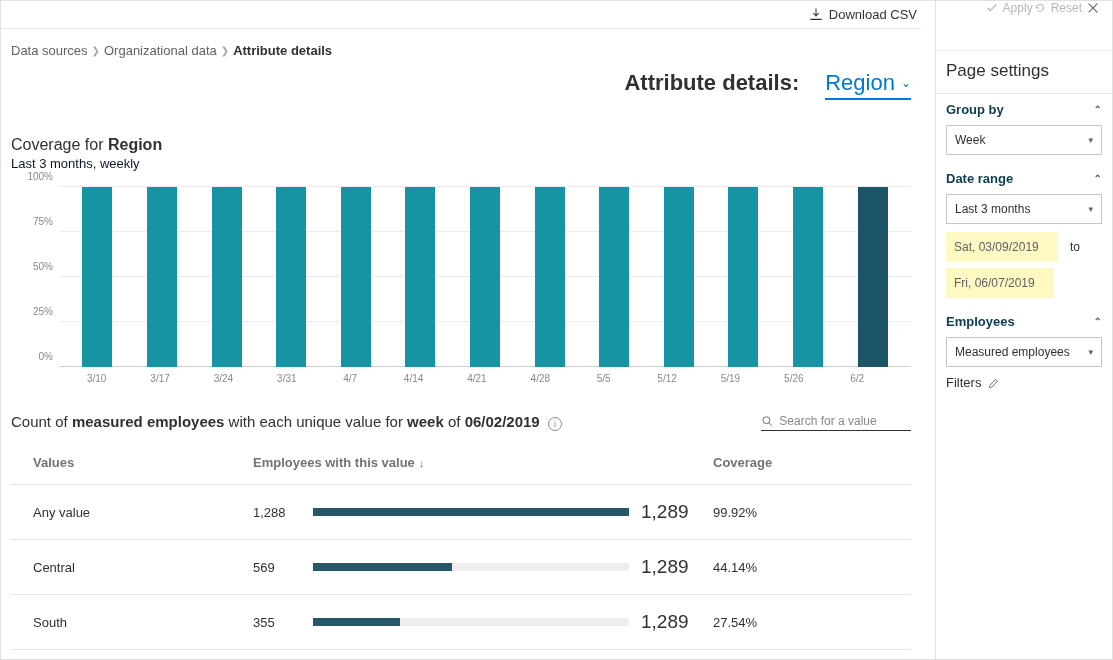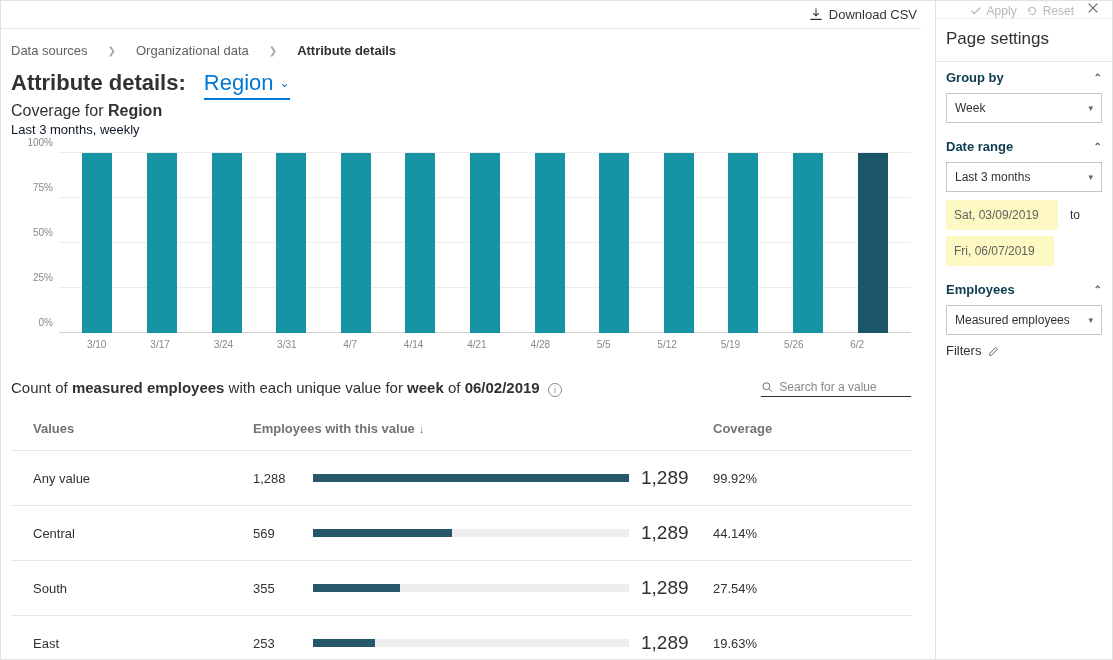--- a/index.html
+++ b/index.html
@@ -7,26 +7,26 @@
 
   .main { position: absolute; left: 0; top: 0; width: 920px; height: 660px; overflow-y: auto; }
   .main::-webkit-scrollbar { width: 16px; }
   .main::-webkit-scrollbar-track { background: #f3f3f3; }
   .main::-webkit-scrollbar-thumb { background: #c8c8c8; }
   .main-inner { padding: 6px 10px 40px 10px; }
 
   .toolbar { display: flex; justify-content: flex-end; align-items: center; height: 28px; padding-right: 4px; border-bottom: 1px solid #e8e8e8; font-size: 13px; }
   .toolbar-btn { display: inline-flex; align-items: center; gap: 6px; color: #333; cursor: pointer; }
 
-  .breadcrumb { display: flex; align-items: center; gap: 20px; font-size: 13px; color: #616161; margin: 8px 0 12px 0; }
+  .breadcrumb { display: flex; align-items: center; gap: 4px; font-size: 13px; color: #616161; margin: 8px 0 12px 0; }
   .crumb { cursor: pointer; }
   .crumb.current { color: #323130; font-weight: 600; }
   .chev { color: #a6a6a6; font-size: 10px; }
 
-  .page-title-row { display: flex; align-items: baseline; gap: 18px; margin-bottom: 2px; }
+  .page-title-row { display: flex; align-items: baseline; gap: 26px; margin-bottom: 36px; justify-content: flex-end; }
   .page-title { font-size: 22px; font-weight: 600; color: #323130; }
   .title-dropdown { font-size: 22px; font-weight: 400; color: #0078d4; border-bottom: 2px solid #0078d4; padding-bottom: 2px; cursor: pointer; display: inline-flex; align-items: center; gap: 6px; }
   .title-dropdown .dd-chev { font-size: 12px; color: #0078d4; }
 
   .section-head { font-size: 16px; color: #323130; margin-bottom: 2px; }
   .section-head b { font-weight: 600; }
   .section-sub { font-size: 13px; color: #0f172a; margin-bottom: 16px; }
 
   
   .chart-area { position: relative; height: 200px; margin: 0 0 26px 0; }
@@ -61,21 +61,21 @@
   .sort-arrow { font-size: 11px; margin-left: 4px; }
 
   .emp-cell { display: flex; align-items: center; gap: 12px; }
   .emp-count { width: 48px; text-align: left; }
   .emp-bar-track { flex: 1; height: 8px; background: #eeeeee; position: relative; }
   .emp-bar-fill { position: absolute; left: 0; top: 0; bottom: 0; background: #27576a; }
   .emp-max { width: 48px; text-align: left; color: #323130; font-size: 19px; }
 
   
   .panel { position: absolute; right: 0; top: 0; width: 177px; height: 660px; border-left: 1px solid #e1e1e1; background: #fff; display: flex; flex-direction: column; }
-  .panel-top { display: flex; align-items: flex-end; justify-content: flex-end; height: 18px; padding: 0 8px; gap: 8px; border-bottom: 1px solid #f0f0f0; }
+  .panel-top { display: flex; align-items: flex-start; justify-content: flex-end; height: 50px; padding: 0 8px; border-bottom: 1px solid #f0f0f0; }
   .panel-action { display: inline-flex; align-items: center; gap: 4px; font-size: 12px; cursor: pointer; }
   .panel-action.disabled { color: #b7b7b7; cursor: default; }
   .panel-close { font-size: 14px; color: #616161; cursor: pointer; padding: 0 4px; }
   .panel-title { font-size: 17px; font-weight: 400; color: #323130; padding: 10px 10px 12px 10px; border-bottom: 1px solid #e6e6e6; }
   .panel-body { padding: 8px 10px; }
   .panel-section { margin-bottom: 16px; }
   .panel-label-row { display: flex; align-items: center; justify-content: space-between; font-size: 13px; font-weight: 600; color: #0d3b4f; margin-bottom: 8px; cursor: pointer; }
   .panel-label-row .chev2 { font-size: 10px; color: #616161; }
   .select { width: 100%; height: 30px; border: 1px solid #c8c6c4; background: #fff; font-size: 12px; padding: 0 8px; display: flex; align-items: center; justify-content: space-between; cursor: pointer; }
   .select .dd { font-size: 9px; color: #616161; }

